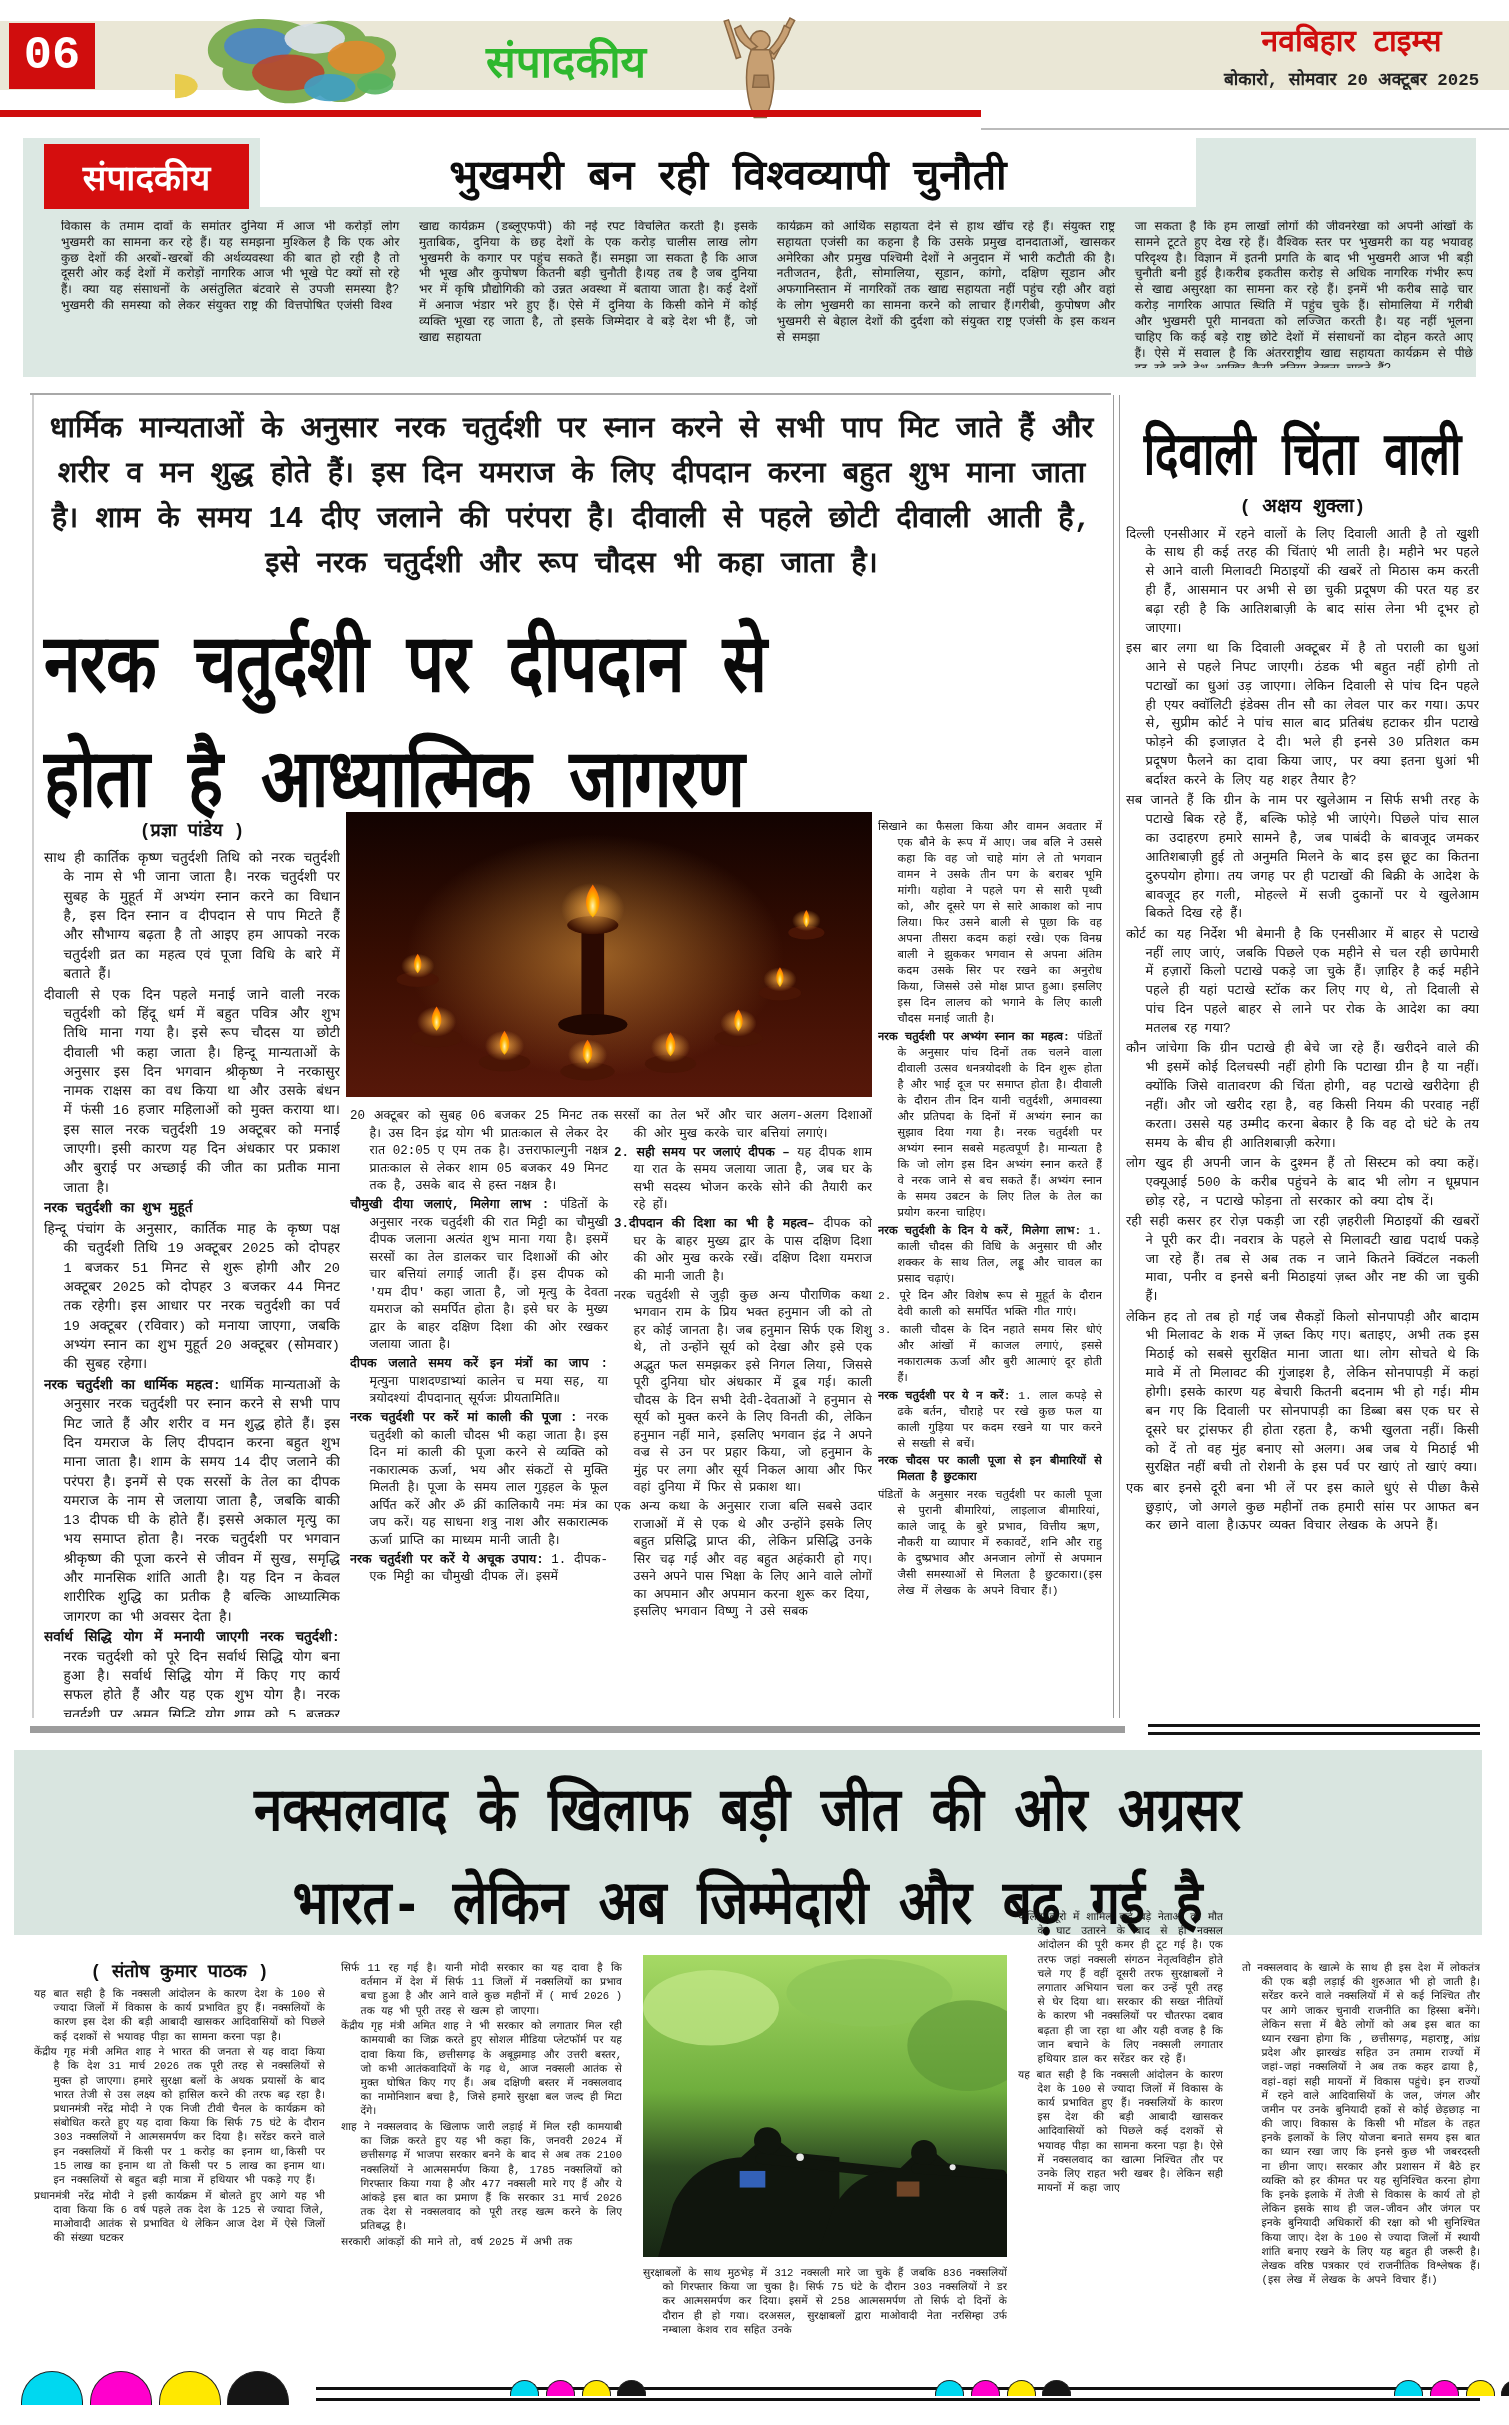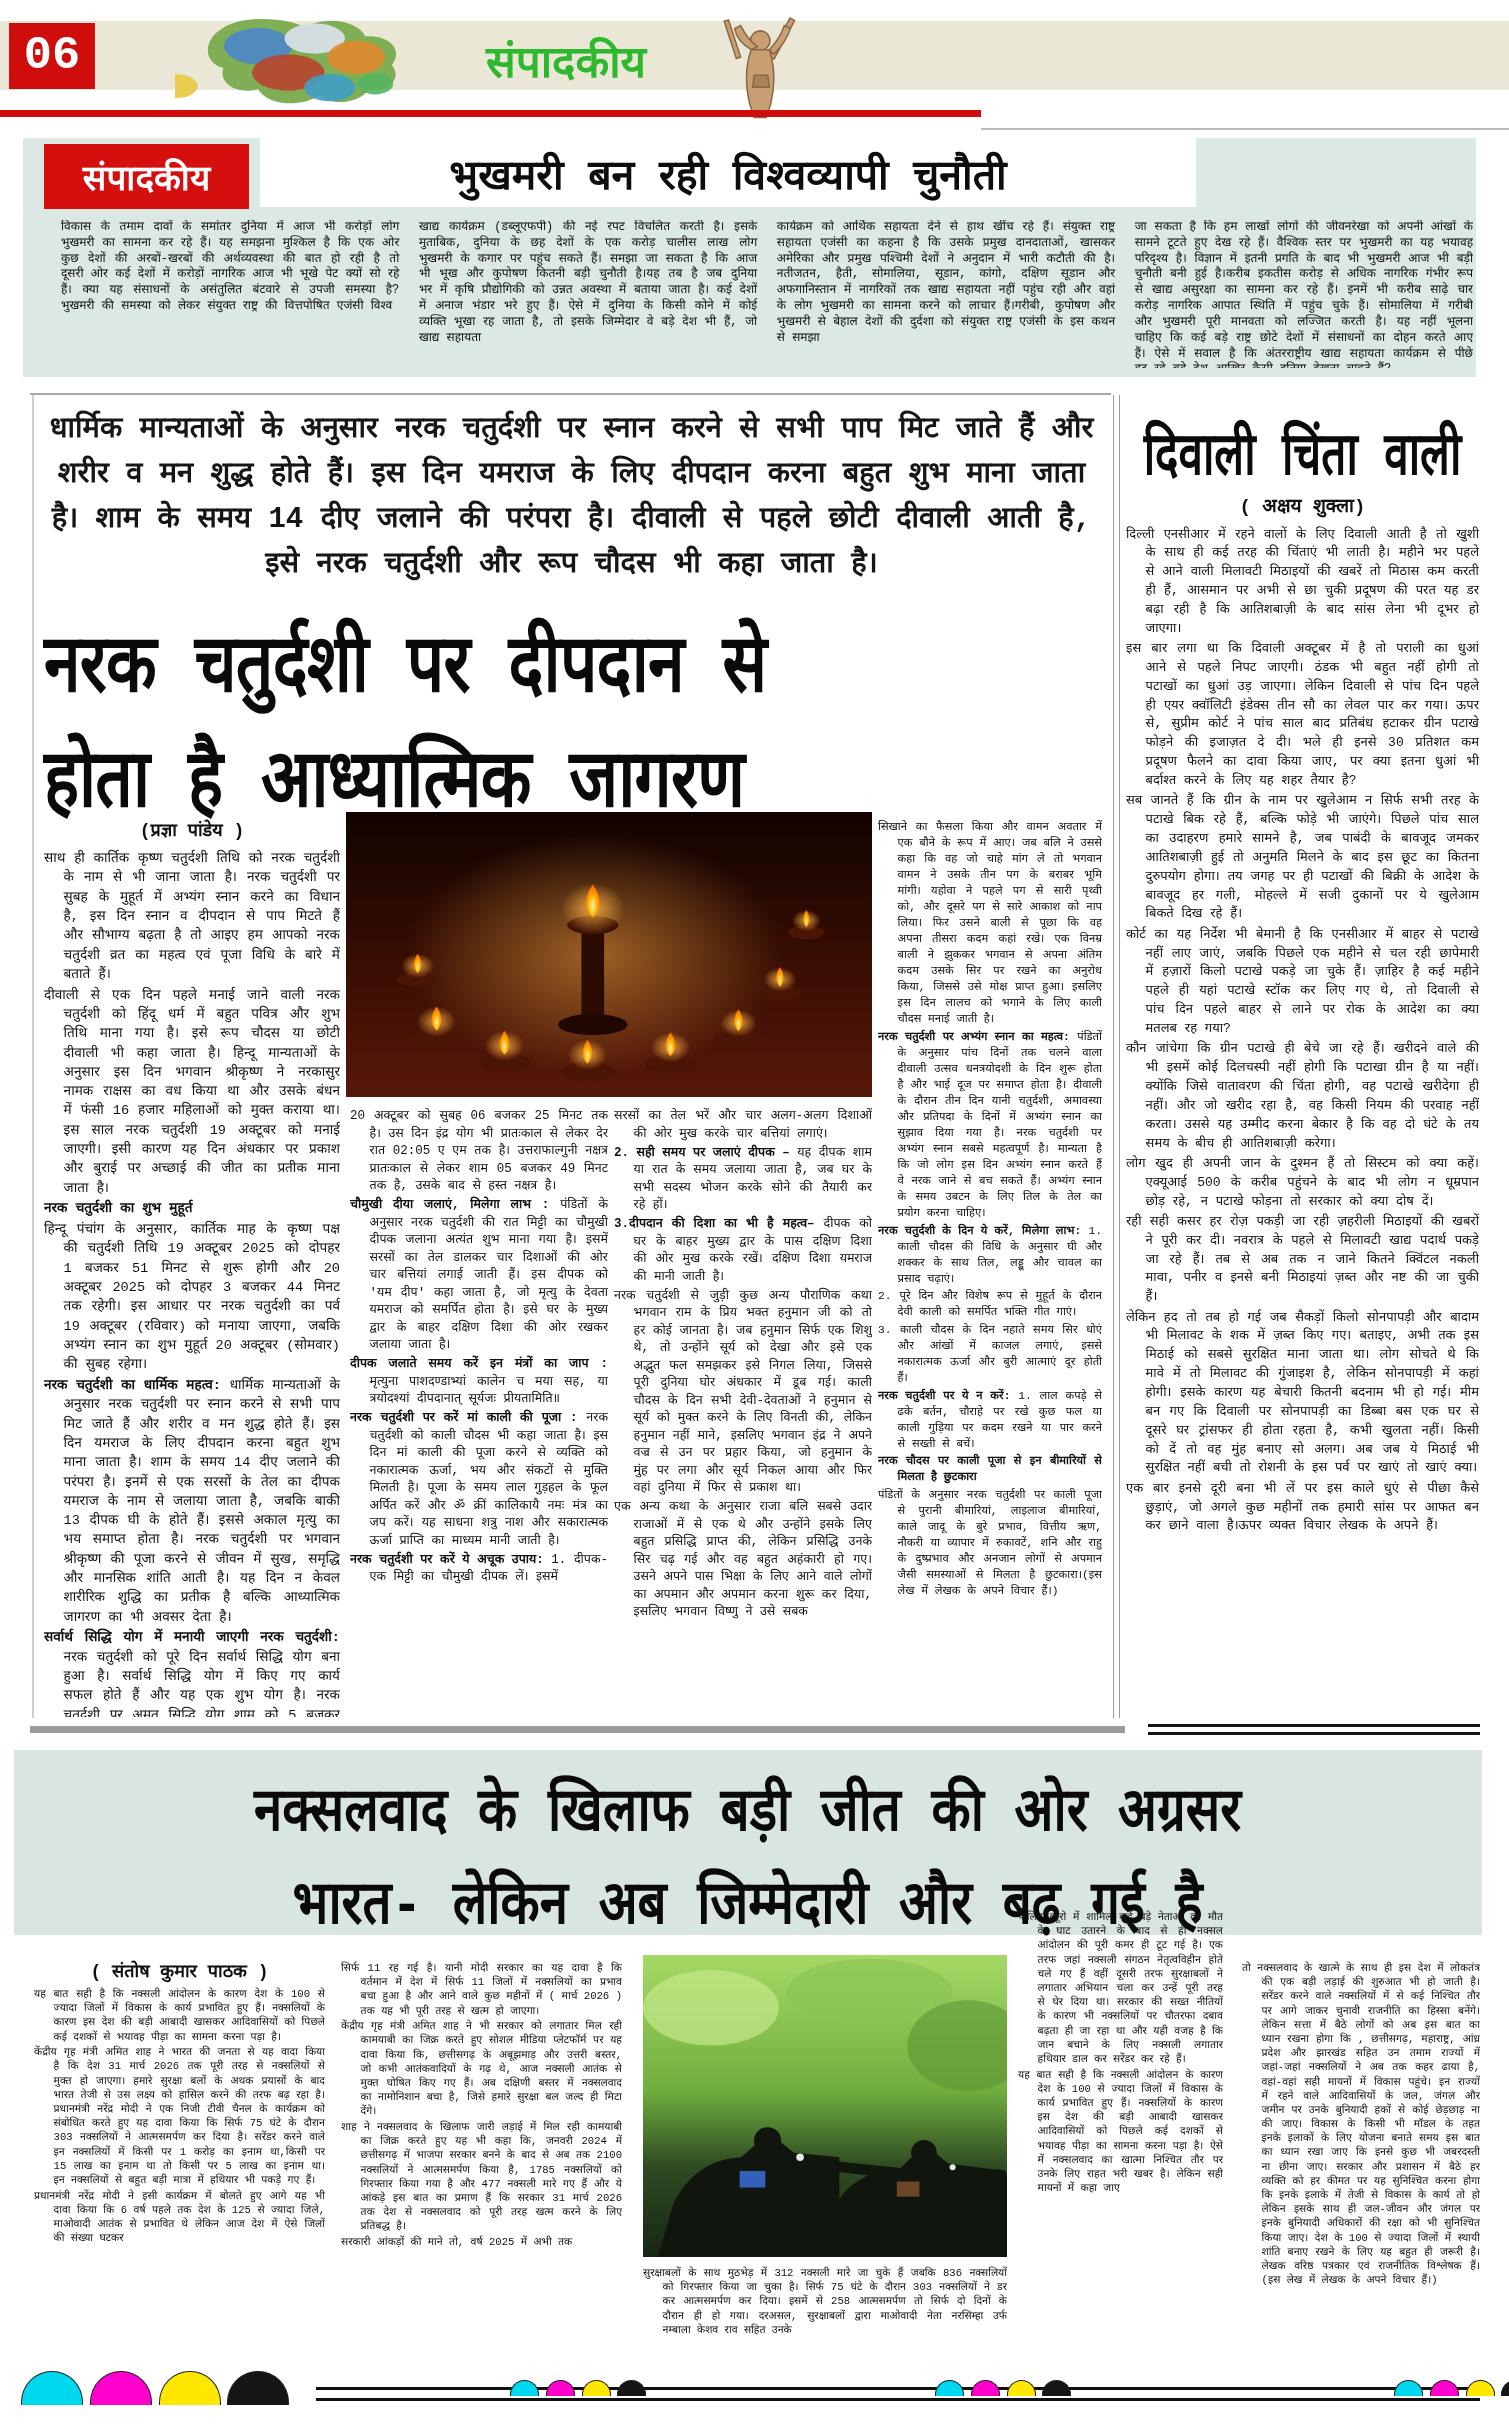--- a/index.html
+++ b/index.html
@@ -96,20 +96,24 @@
     <g stroke="#8a6844" stroke-width="2" fill="#c79f72">
       <rect x="118" y="2" width="7" height="58" transform="rotate(28 121 30)"></rect>
       <rect x="52" y="6" width="6" height="52" transform="rotate(-18 55 32)"></rect>
       <circle cx="92" cy="34" r="13"></circle>
       <path d="M80,46 C70,40 60,30 58,18 L66,14 C72,26 80,36 88,42 Z"></path>
       <path d="M104,46 C112,38 120,26 124,14 L132,18 C128,32 118,44 110,52 Z"></path>
       <path d="M80,46 L104,46 C112,70 112,92 106,118 L100,136 L84,136 L78,118 C72,92 72,68 80,46 Z"></path>
       <path d="M84,80 L102,80 L104,96 L82,96 Z" fill="#a8825a"></path>
     </g>
   </svg>
+  <div class="abs masthead">
+    <div class="paper-name">नवबिहार टाइम्स</div>
+    <div class="date-line">बोकारो, सोमवार 20 अक्टूबर 2025</div>
+  </div>
   <div class="abs red-rule"></div>
   <div class="abs hdr-gray"></div>
 
   <div class="abs edit-panel"></div>
   <div class="abs edit-label">
     <span>संपादकीय</span>
   </div>
   <div class="abs edit-headbox">
     <span class="edit-headline">भुखमरी बन रही विश्वव्यापी चुनौती</span>
   </div>

